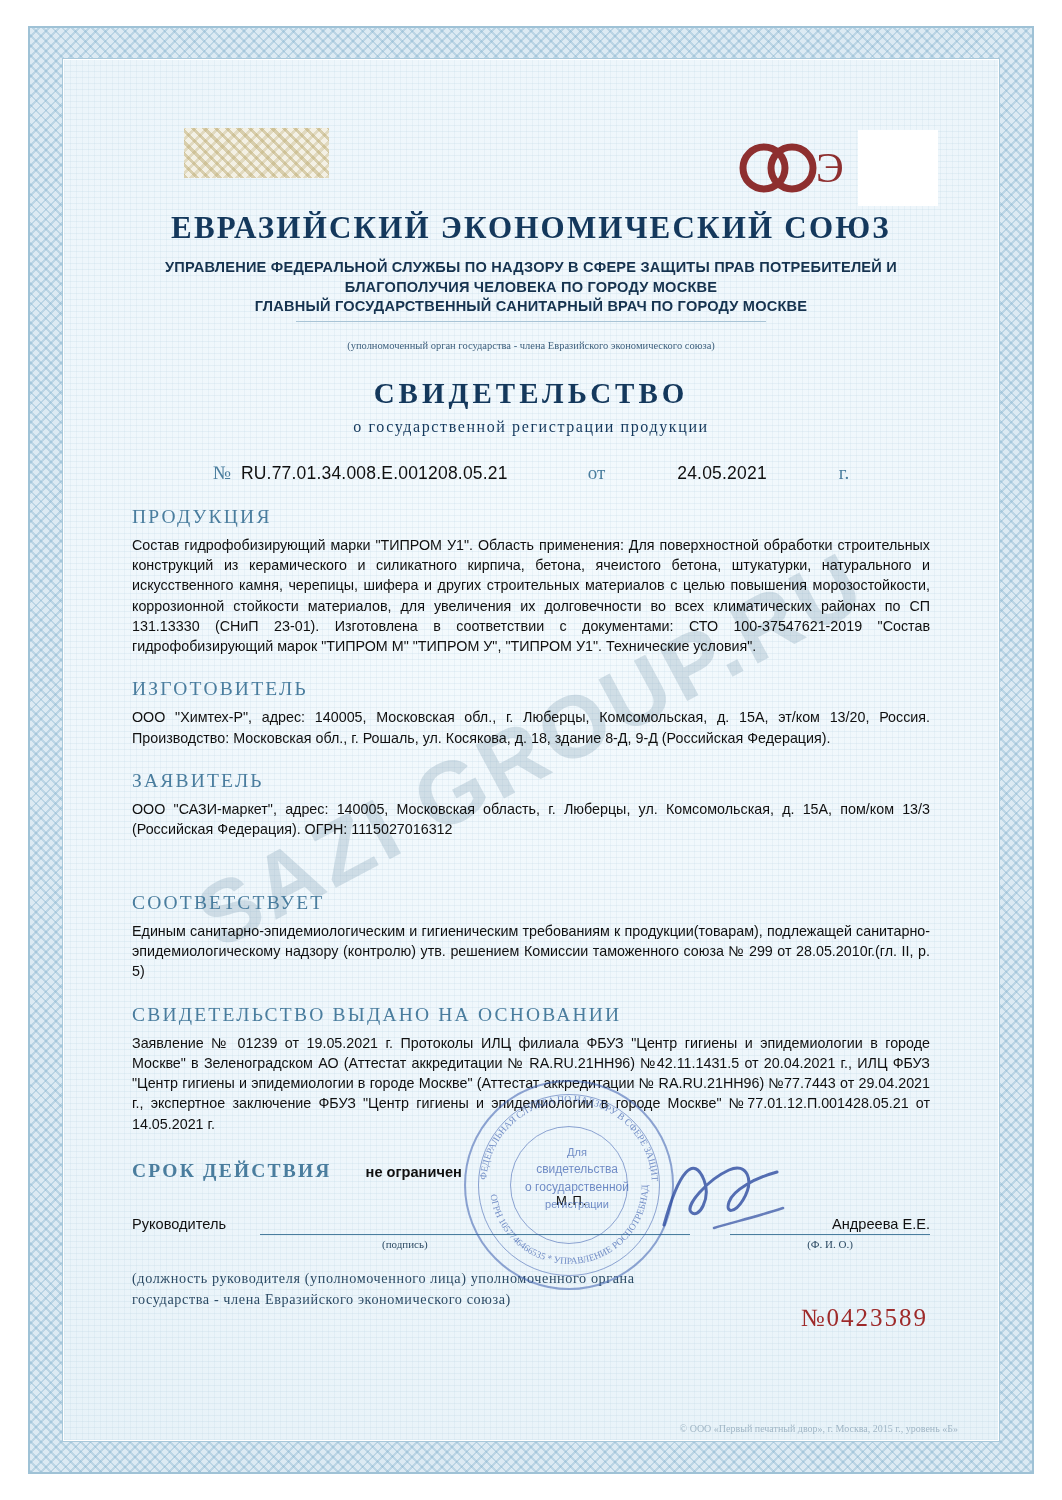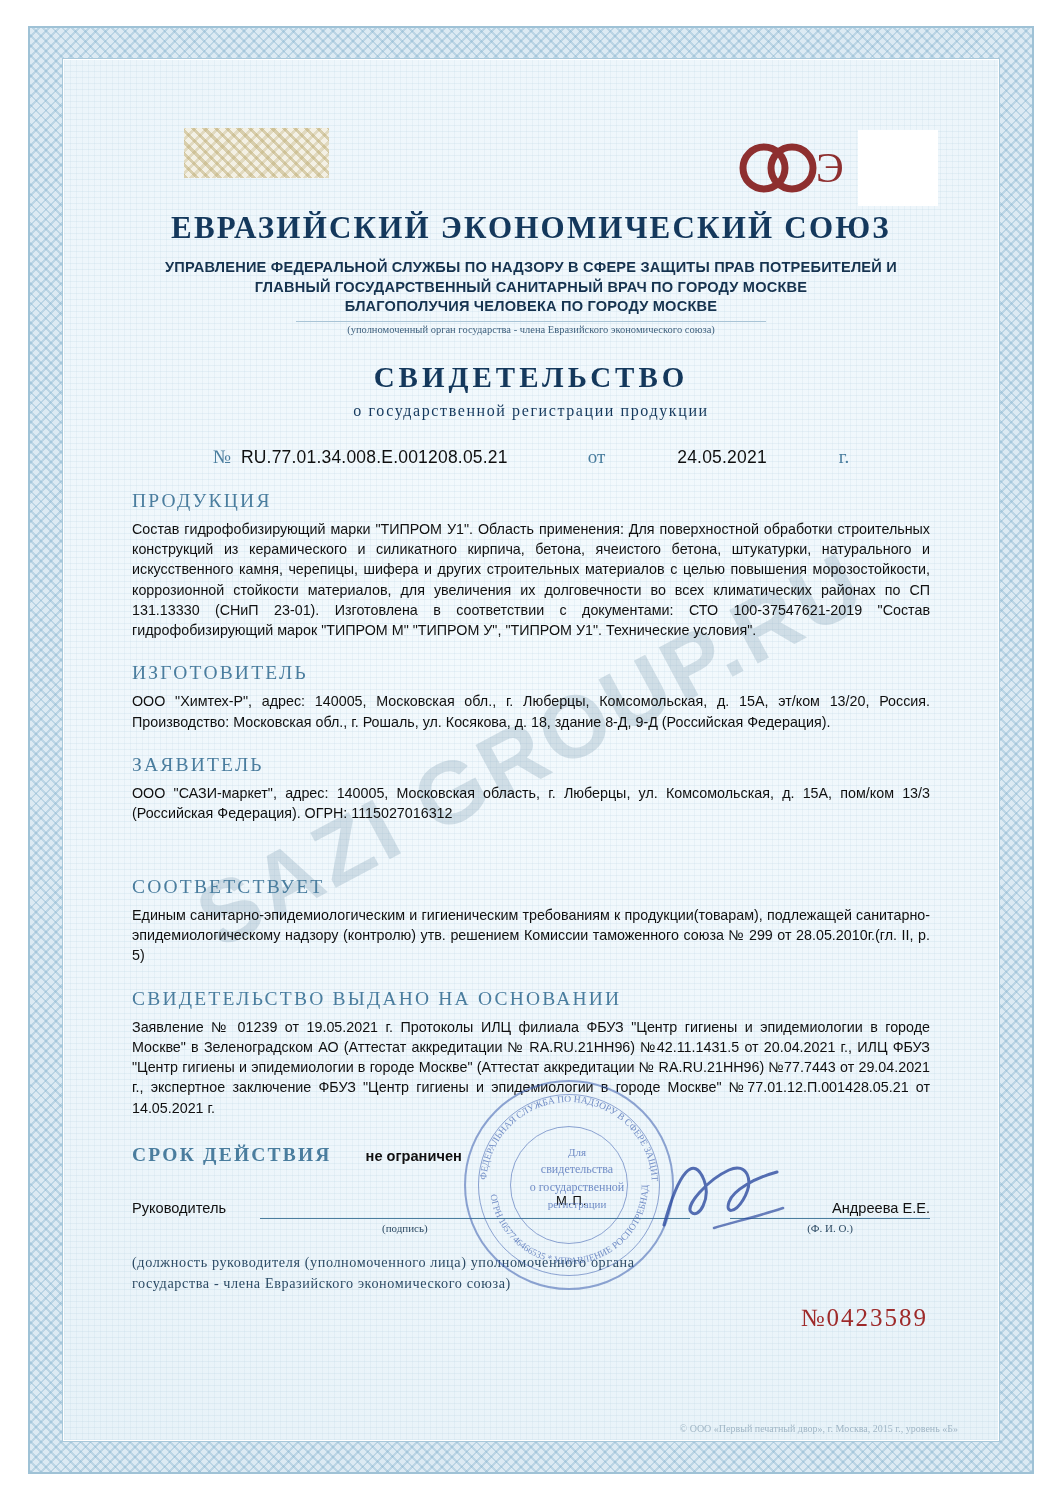--- a/index.html
+++ b/index.html
@@ -100,21 +100,21 @@
     color: #16334f;
     letter-spacing: .2px;
   }
   .org-note {
     margin-top: 4px;
     text-align: center;
     font-family: "Liberation Serif", serif;
     font-size: 10.5px;
     color: #3d5f7c;
     border-top: 1px solid #a9c4d6;
-    padding-top: 2px;
+    padding-top: 18px;
     width: 470px;
     margin-left: auto;
     margin-right: auto;
   }
   .cert-word {
     margin-top: 26px;
     text-align: center;
     font-family: "Liberation Serif", serif;
     font-size: 29px;
     font-weight: bold;
@@ -287,21 +287,21 @@
     border-radius: 50%;
     border: 2px solid rgba(60,95,175,0.55);
   }
   .stamp .r1 { inset: 0; }
   .stamp .r2 { inset: 14px; border-width: 1px; }
   .stamp .r3 { inset: 46px; border-width: 1px; }
   .stamp .txt {
     position: absolute;
     left: 16px; right: 0;
     text-align: center;
-    font-family: Liberation Serif, serif;
+    font-family: Liberation Sans, sans-serif;
     color: rgba(60,95,175,0.7);
     font-size: 11px;
   }
   .stamp .t1 { top: 66px; }
   .stamp .t2 { top: 82px; font-size: 12px; }
   .stamp .t3 { top: 100px; font-size: 12px; }
   .stamp .t4 { top: 118px; font-size: 11px; }
   .signature {
     position: absolute;
     left: 595px;
@@ -341,22 +341,22 @@
           <circle cx="34" cy="30" r="21" fill="none" stroke="#8e2f2f" stroke-width="7"></circle>
           <circle cx="62" cy="30" r="21" fill="none" stroke="#8e2f2f" stroke-width="7"></circle>
           <text x="86" y="44" font-family="Liberation Serif, serif" font-size="42" fill="#8e2f2f">Э</text>
         </svg>
       </div>
 
       <h1 class="title-main">ЕВРАЗИЙСКИЙ ЭКОНОМИЧЕСКИЙ СОЮЗ</h1>
 
       <div class="org-lines">
         <div>УПРАВЛЕНИЕ ФЕДЕРАЛЬНОЙ СЛУЖБЫ ПО НАДЗОРУ В СФЕРЕ ЗАЩИТЫ ПРАВ ПОТРЕБИТЕЛЕЙ И</div>
+        <div>БЛАГОПОЛУЧИЯ ЧЕЛОВЕКА ПО ГОРОДУ МОСКВЕ</div>
         <div>ГЛАВНЫЙ ГОСУДАРСТВЕННЫЙ САНИТАРНЫЙ ВРАЧ ПО ГОРОДУ МОСКВЕ</div>
-        <div>БЛАГОПОЛУЧИЯ ЧЕЛОВЕКА ПО ГОРОДУ МОСКВЕ</div>
       </div>
       <div class="org-note">(уполномоченный орган государства - члена Евразийского экономического союза)</div>
 
       <div class="cert-word">СВИДЕТЕЛЬСТВО</div>
       <div class="cert-sub">о государственной регистрации продукции</div>
 
       <div class="numline">
         <span class="lbl">№</span>
         <span class="val">RU.77.01.34.008.Е.001208.05.21</span>
         <span class="gap-a"></span>

